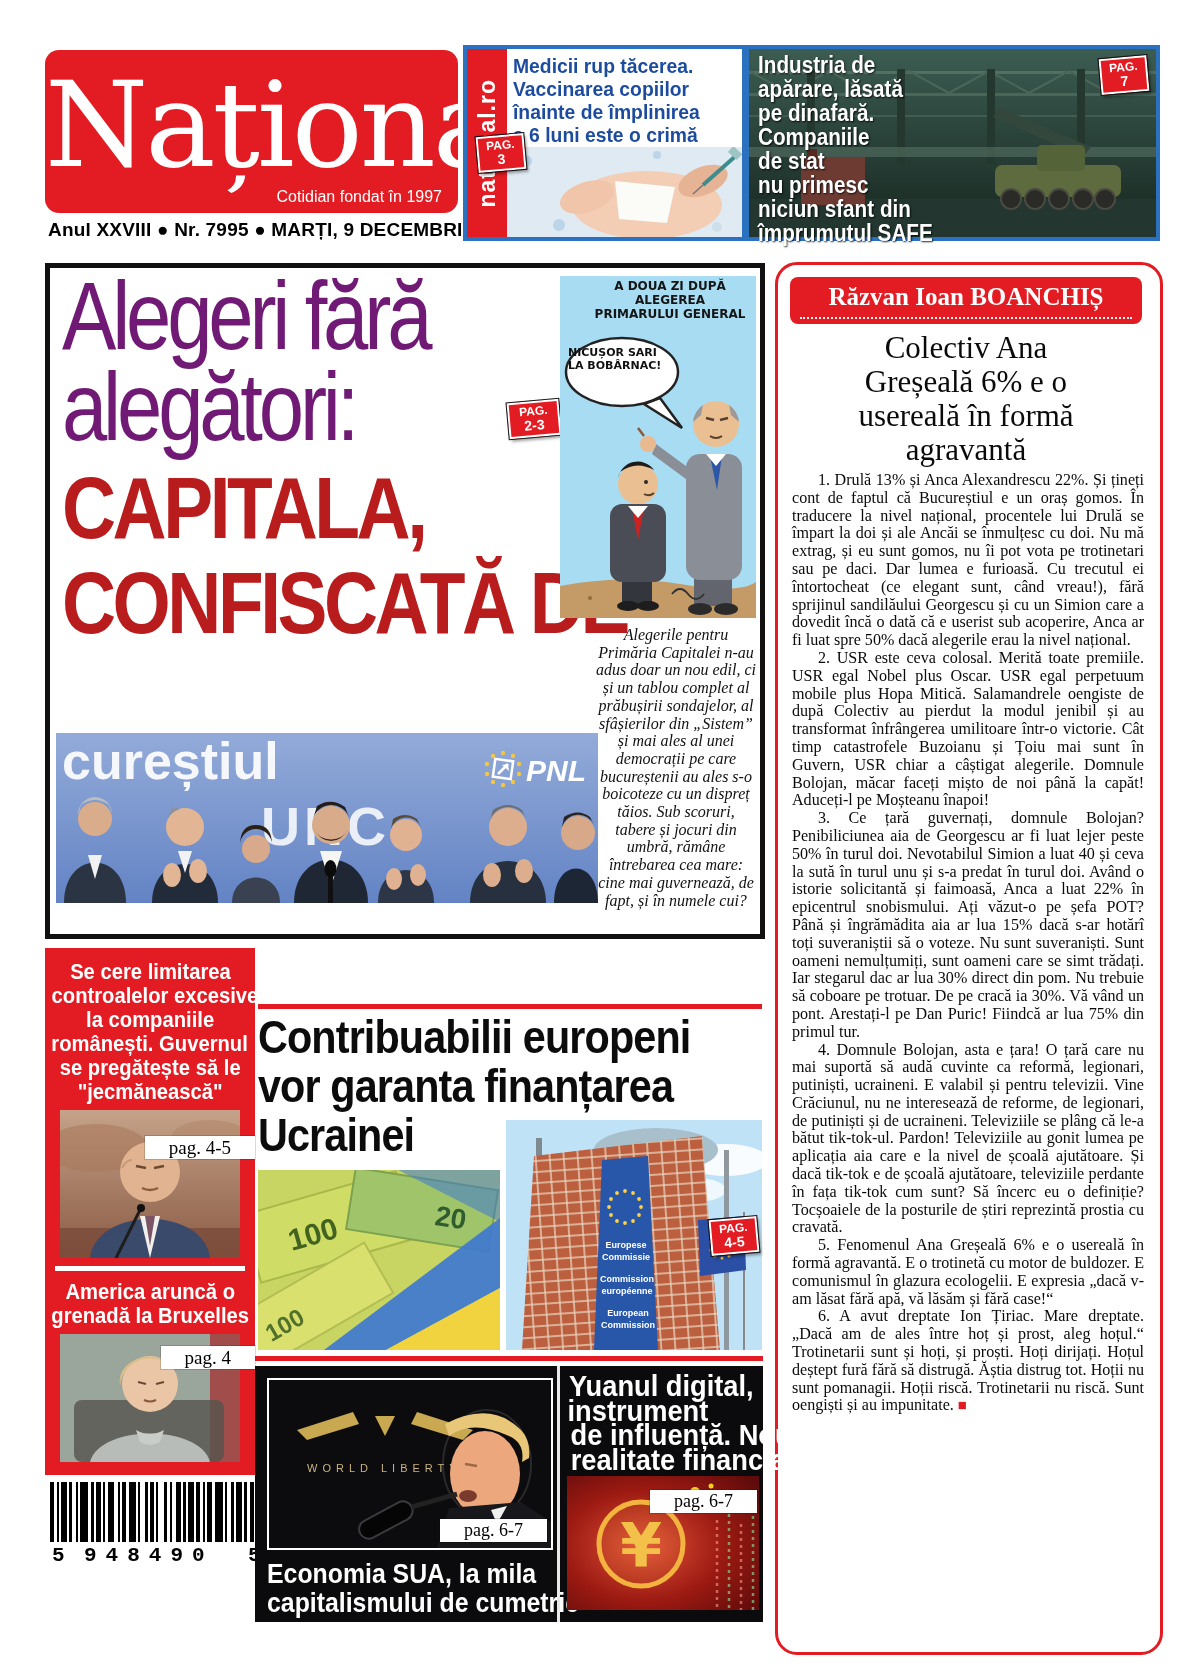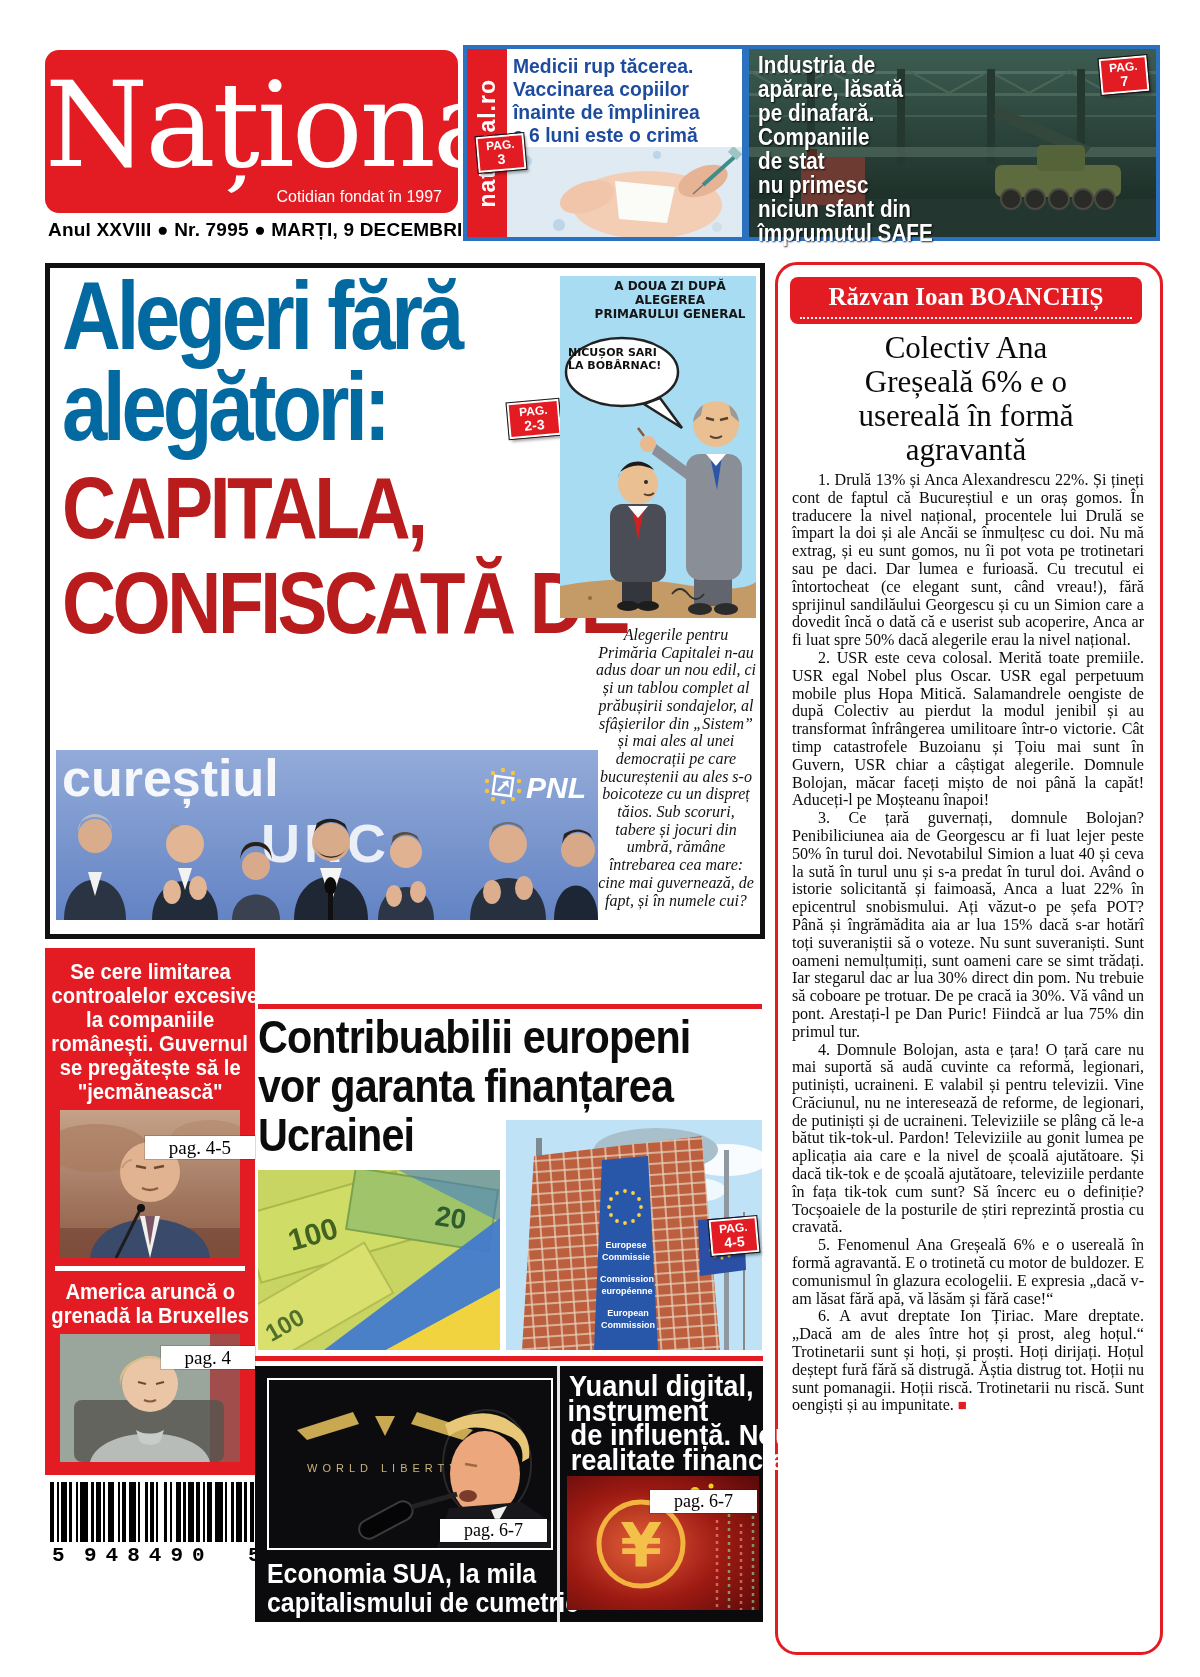--- a/index.html
+++ b/index.html
@@ -36,33 +36,33 @@
              border:2px solid #fff;outline:1px solid #111;transform:rotate(-5deg);
              box-shadow:2px 3px 3px rgba(0,0,0,.35);padding:2px 0 3px;line-height:1.05;}
   .pag-badge .t{display:block;font-weight:bold;font-size:12px;}
   .pag-badge .n{display:block;font-weight:bold;font-size:14px;}
   
   .pag-label{position:absolute;background:#fff;color:#000;font-family:"Liberation Serif",serif;
              font-size:19px;padding:0 24px;line-height:23px;box-shadow:0 0 0 1px rgba(0,0,0,.15);}
 
   
   .main-box{left:45px;top:263px;width:710px;height:666px;border:5px solid #111;background:#fff;}
-  .hl-black{position:absolute;left:12px;top:2px;color:#0369a1;font-weight:bold;
+  .hl-black{position:absolute;left:12px;top:2px;color:#701a75;font-weight:normal;
             font-size:97px;line-height:91px;letter-spacing:-5px;}
   .hl-red{position:absolute;left:12px;top:192px;color:#b91c1c;font-weight:bold;
           font-size:87px;line-height:95px;letter-spacing:-4px;}
   .standfirst{position:absolute;left:546px;top:358px;width:160px;text-align:center;
               font-family:"Liberation Serif",serif;font-style:italic;font-size:16px;line-height:17.7px;color:#111;}
   .cartoon{position:absolute;left:510px;top:8px;width:196px;height:342px;}
   .cartoon svg{position:absolute;left:0;top:0;}
   .c-caption{position:absolute;left:0;right:0;top:3px;text-align:center;font-family:"DejaVu Sans",sans-serif;
              font-weight:bold;font-size:12px;line-height:14px;color:#151515;margin-left:24px;}
   .c-bubble{position:absolute;left:8px;top:70px;width:112px;text-align:left;font-family:"DejaVu Sans",sans-serif;
             font-weight:bold;font-size:11px;line-height:13px;color:#111;}
-  .m-photo{position:absolute;left:6px;top:482px;width:652px;height:170px;}
+  .m-photo{position:absolute;left:6px;top:465px;width:652px;height:170px;}
 
   
   .col{left:775px;top:262px;width:382px;height:1387px;border:3px solid #e31c23;border-radius:22px;background:#fff;}
   .col-banner{position:absolute;left:12px;top:12px;width:352px;height:47px;background:#e31c23;border-radius:8px;
               text-align:center;color:#fff;font-family:"Liberation Serif",serif;font-weight:bold;
               font-size:25px;line-height:40px;}
   .col-dots{position:absolute;left:10px;right:10px;bottom:5px;border-bottom:2px dotted rgba(255,255,255,.95);}
   .col-title{position:absolute;left:8px;top:66px;width:360px;text-align:center;
              font-family:"Liberation Serif",serif;font-size:31px;line-height:34px;color:#0a0a0a;}
   .col-body{position:absolute;left:14px;top:206px;width:352px;font-family:"Liberation Serif",serif;

